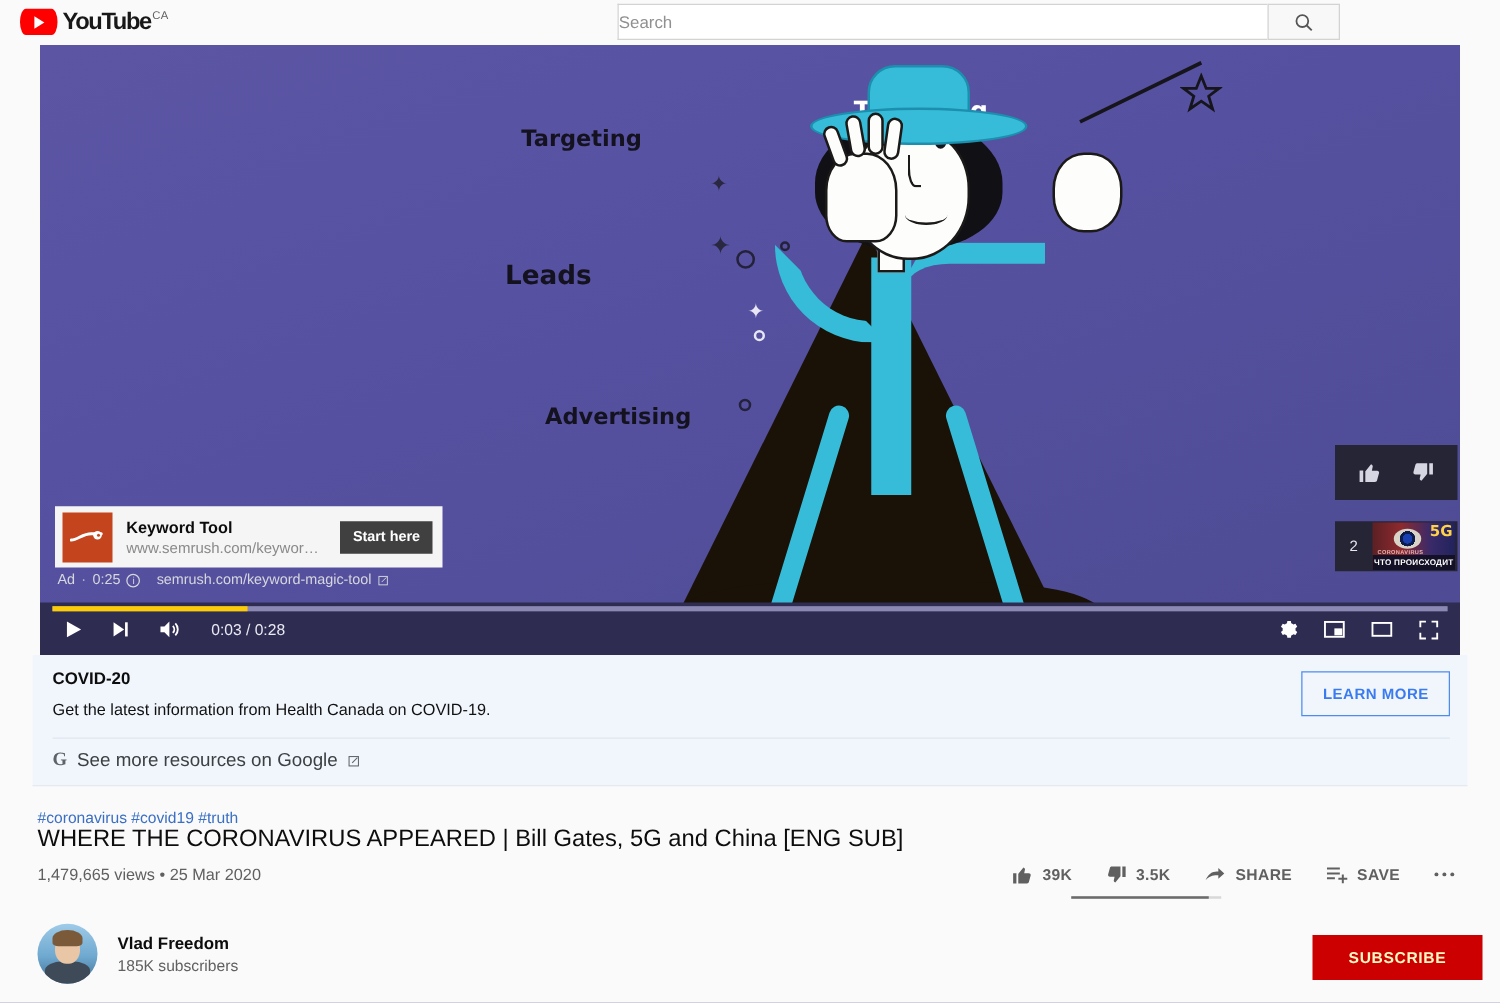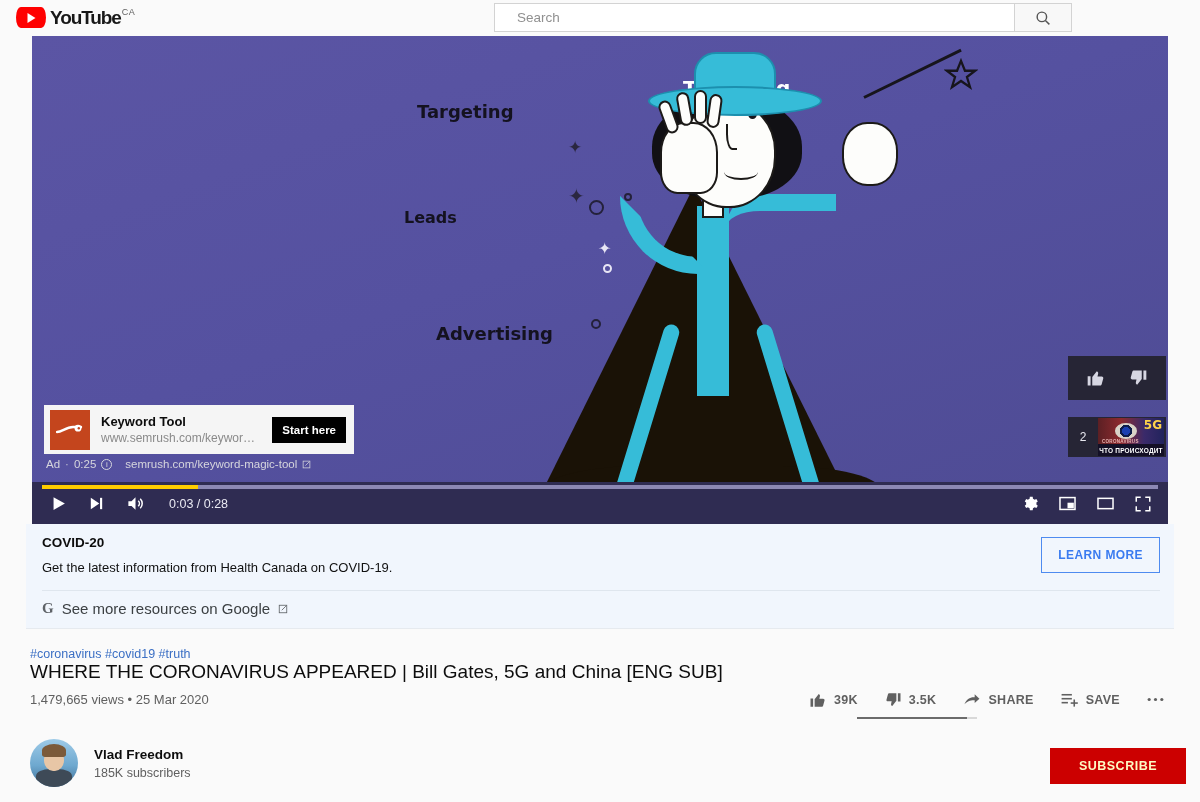--- a/index.html
+++ b/index.html
@@ -41,21 +41,21 @@
     margin-left: 1px; letter-spacing: 0.4px;
   }
 
   .search-form {
     position: absolute; left: 494px; top: 3px;
     display: flex; height: 29px;
   }
   .search-input {
     width: 520px; height: 29px;
     border: 1px solid #d3d3d3; border-right: none;
-    padding: 0 22px; font-size: 13.5px; color: #303030;
+    padding: 0 0; font-size: 13.5px; color: #303030;
     background: #fff; outline: none;
     font-family: "Liberation Sans", sans-serif;
   }
   .search-input::placeholder { color: #909090; }
   .search-btn {
     width: 58px; height: 29px;
     background: #f8f8f8; border: 1px solid #d3d3d3;
     display: flex; align-items: center; justify-content: center;
     cursor: pointer;
   }
@@ -75,21 +75,21 @@
   .scene { position: absolute; inset: 0; }
   .lbl {
     position: absolute; font-weight: bold;
     font-family: "DejaVu Sans", sans-serif;
     color: #14121f; white-space: nowrap;
   }
   .lbl-targeting-top {
     color: #ffffff; font-size: 20px; left: 651px; top: 40px;
   }
   .lbl-targeting { font-size: 18px; left: 385px; top: 65px; }
-  .lbl-leads      { font-size: 16px; left: 372px; top: 172px; }
+  .lbl-leads      { font-size: 21px; left: 372px; top: 172px; }
   .lbl-advertising{ font-size: 18px; left: 404px; top: 287px; }
 
   .sparkle { position: absolute; color: #2a2740; }
   .ring {
     position: absolute; border-radius: 50%;
     border: 2.5px solid #24213a;
   }
   .ring-w { border-color: #e8e6f5; }
 
   
@@ -207,21 +207,21 @@
   }
   .ad-thumb {
     width: 40px; height: 40px; background: #c4451d;
     display: flex; align-items: center; justify-content: center;
     flex: none;
   }
   .ad-text { margin-left: 11px; flex: 1; overflow: hidden; }
   .ad-title { font-size: 13px; font-weight: bold; color: #0c0c0c; line-height: 16px; }
   .ad-url { font-size: 12px; color: #8a8a8a; line-height: 16px; white-space: nowrap; }
   .ad-cta {
-    background: #000000; color: #fff; font-size: 11.5px; font-weight: bold;
+    background: #404040; color: #fff; font-size: 11.5px; font-weight: bold;
     padding: 7px 10px; margin-right: 2px; cursor: pointer; white-space: nowrap;
   }
   .ad-meta {
     position: absolute; left: 14px; top: 422px;
     font-size: 11.5px; color: #d6d6dd;
     display: flex; align-items: center; gap: 5px;
   }
   .ad-meta .sep { opacity: .8; }
   .info-circle {
     display: inline-block; width: 11px; height: 11px;

